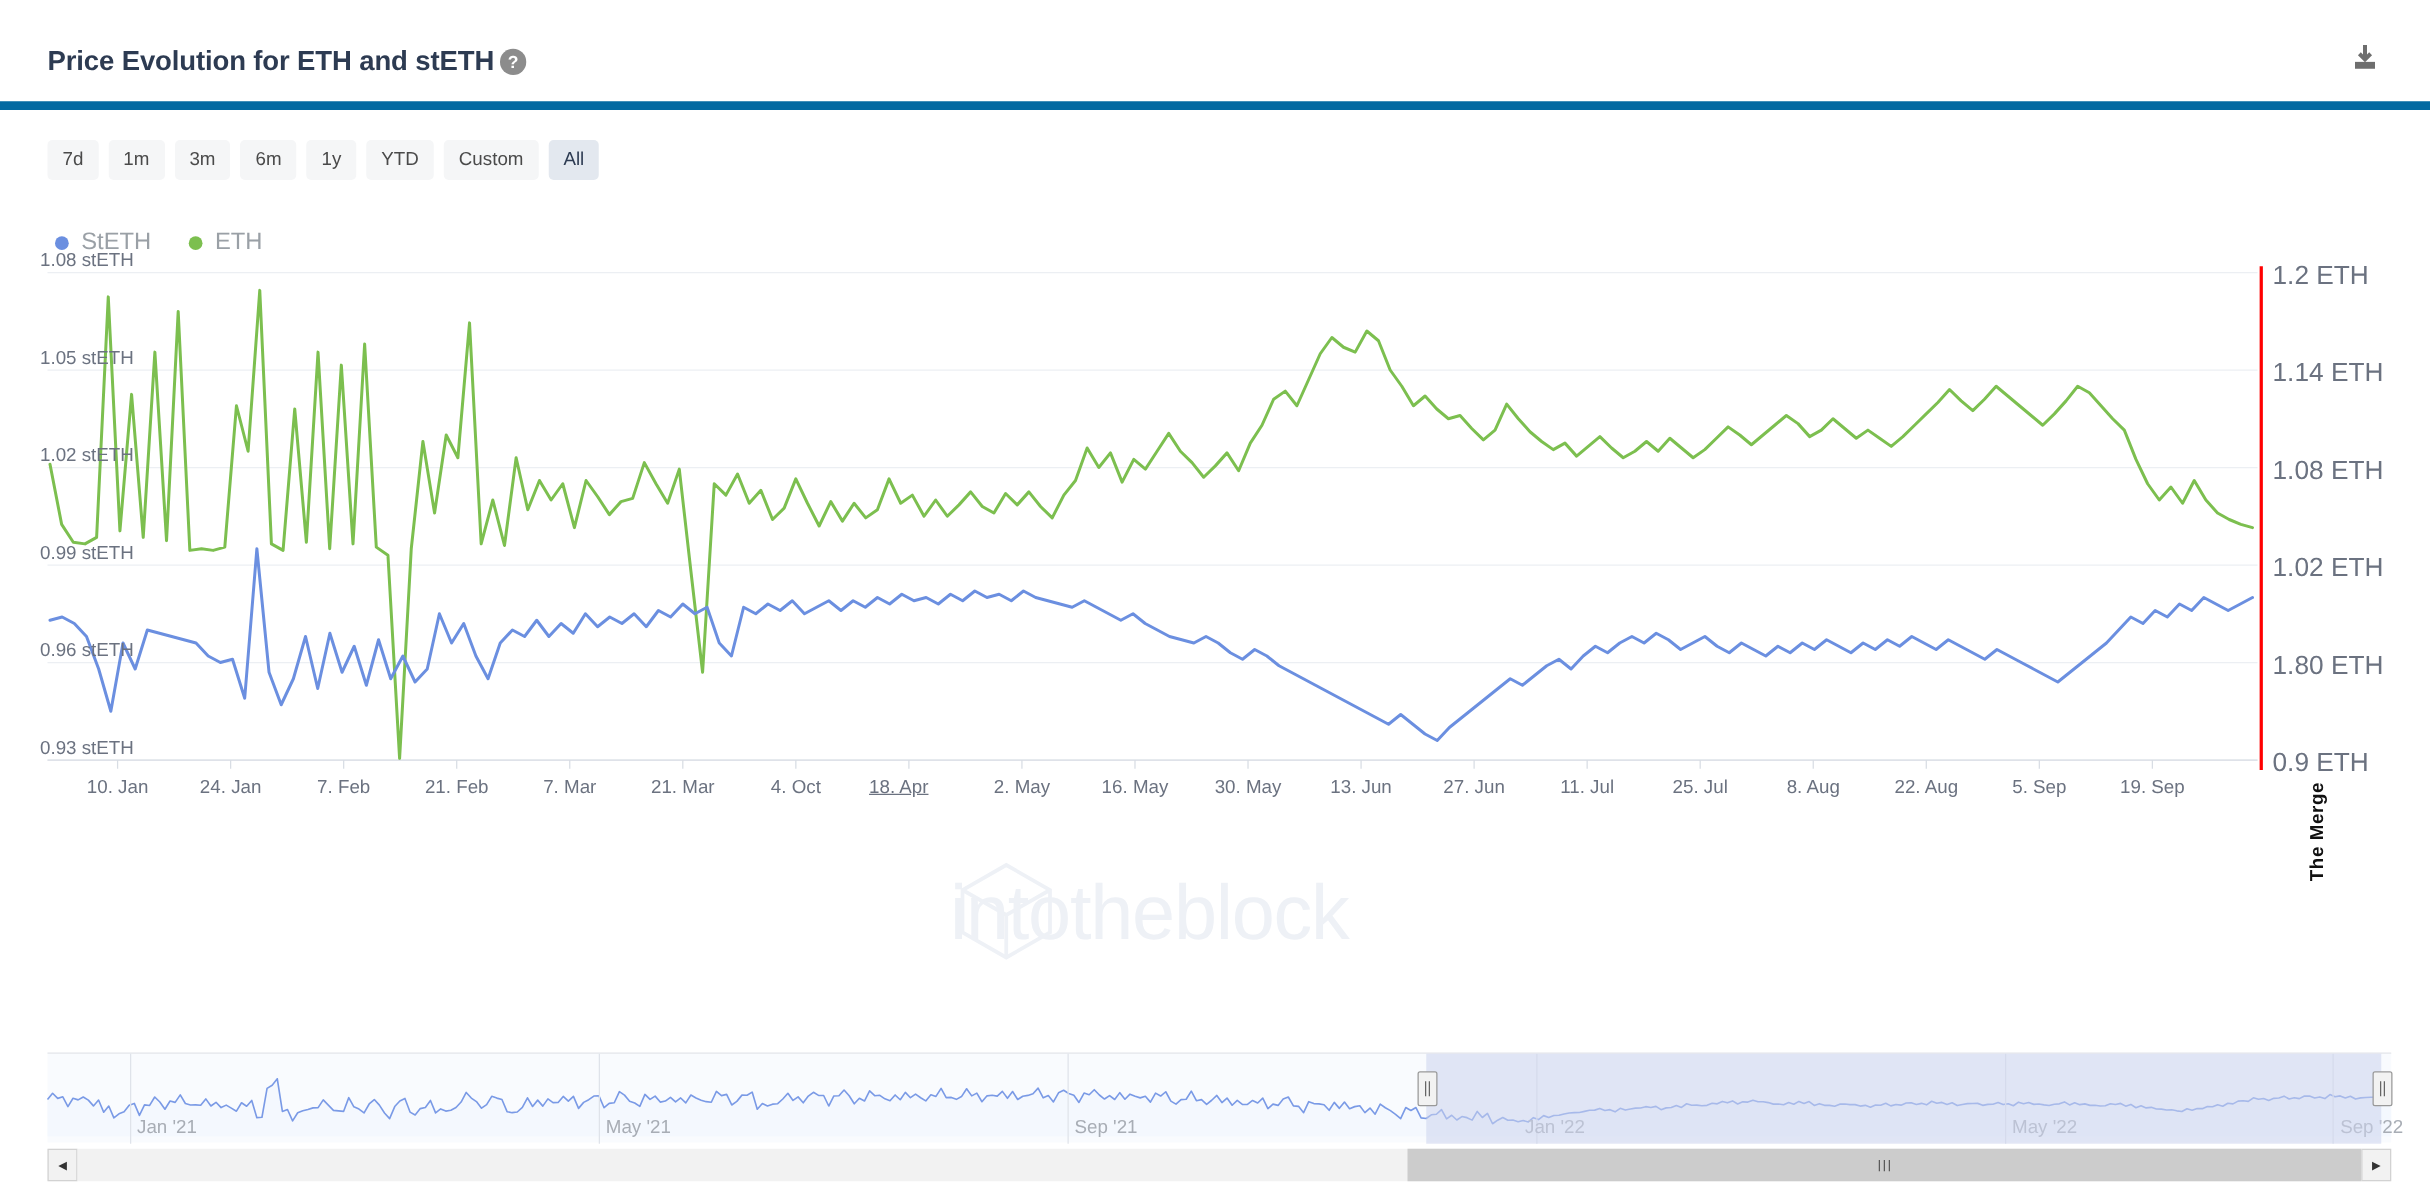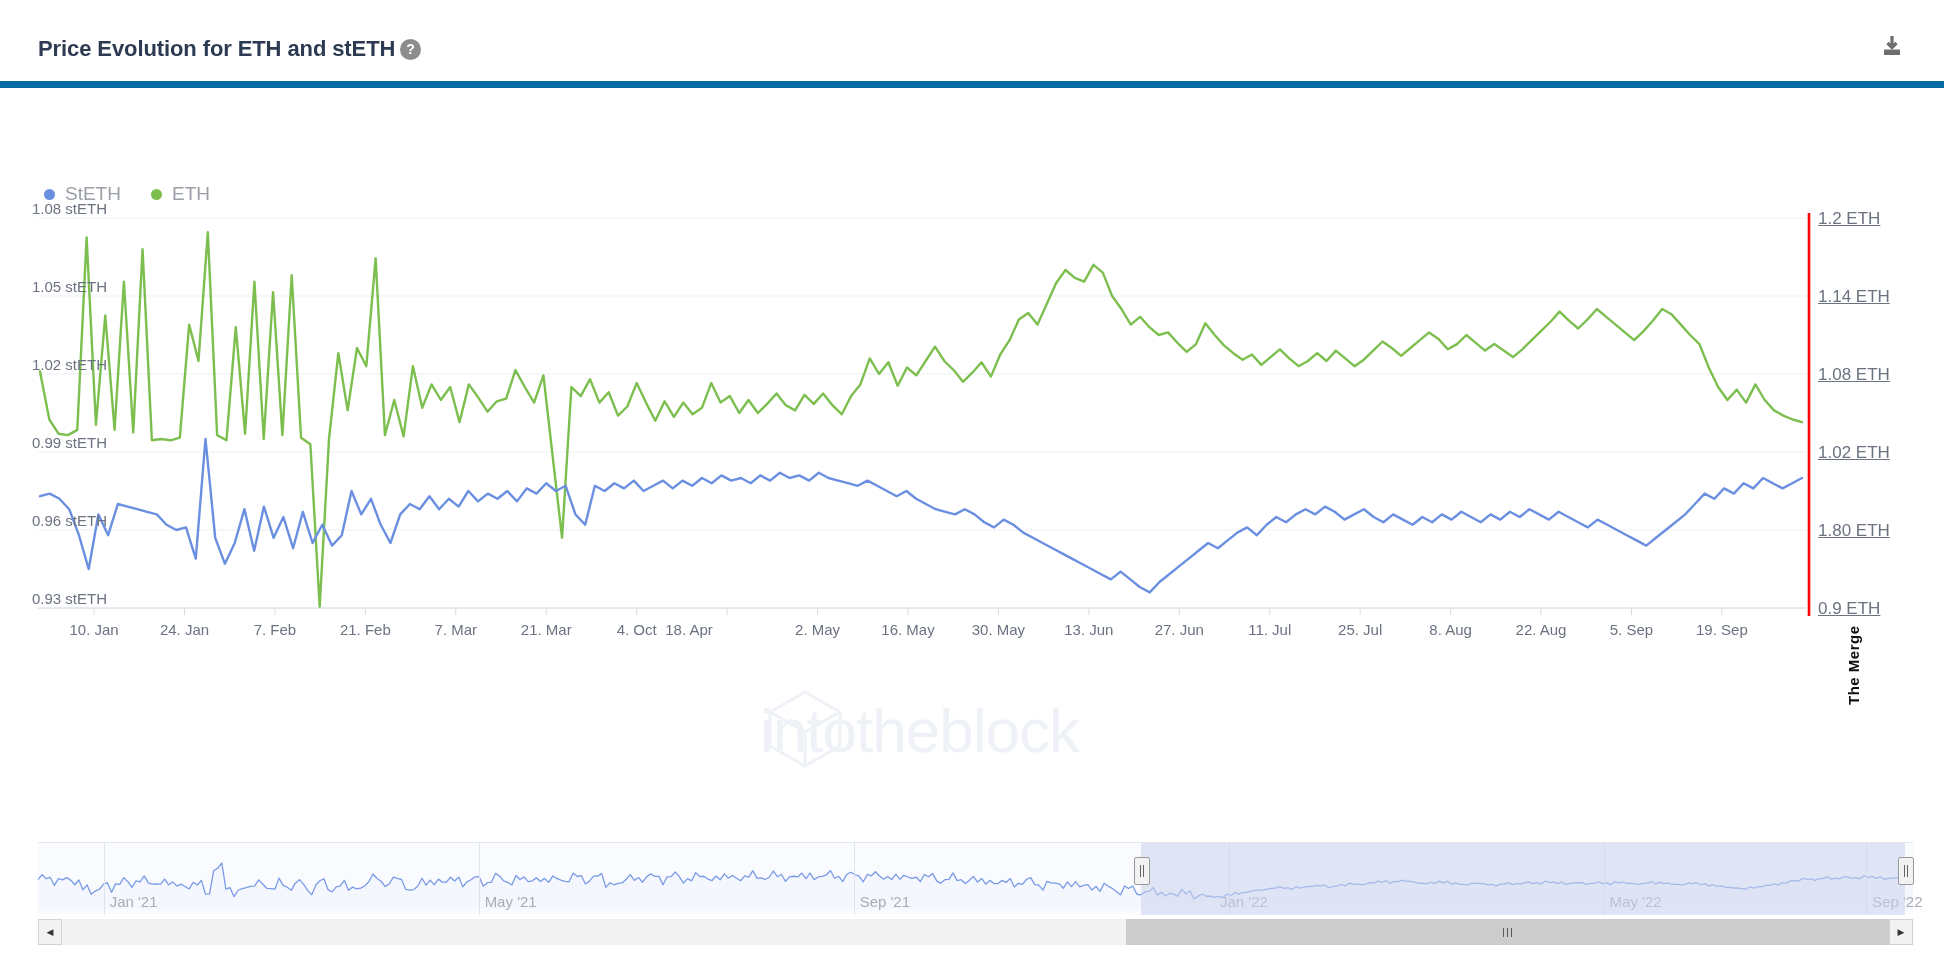--- a/index.html
+++ b/index.html
@@ -65,21 +65,21 @@
     white-space:nowrap;
   }
   .wm-cube{
     position:absolute;left:762px;top:486px;width:86px;height:86px;
     pointer-events:none;user-select:none;
   }
   .y-label-left{
     position:absolute;font-size:15px;color:#6b7280;white-space:nowrap;
   }
   .y-label-right{
-    position:absolute;font-size:17px;color:#6b7280;white-space:nowrap;text-decoration:underline;
+    position:absolute;font-size:21px;color:#6b7280;white-space:nowrap;
   }
   .x-label{
     position:absolute;font-size:15px;color:#6b7280;white-space:nowrap;
     transform:translateX(-50%);
   }
   .merge-label{
     position:absolute;left:1845px;top:505px;
     font-size:15px;font-weight:bold;color:#111;
     transform:rotate(-90deg);transform-origin:left top;
     white-space:nowrap;letter-spacing:.5px;
@@ -139,20 +139,30 @@
     <div class="title">Price Evolution for ETH and stETH</div>
     <div class="help-icon">?</div>
     <div class="download-icon">
       <svg width="28" height="28" viewBox="0 0 28 28">
         <path d="M14 4 L14 15 M9.5 11 L14 15.5 L18.5 11" stroke="#6e6e6e" stroke-width="3.2" fill="none" stroke-linecap="butt"></path>
         <rect x="6" y="17.5" width="16" height="5.5" fill="#6e6e6e"></rect>
       </svg>
     </div>
   </div>
 
+  <div class="ranges">
+    <button class="range-btn">7d</button>
+    <button class="range-btn">1m</button>
+    <button class="range-btn">3m</button>
+    <button class="range-btn">6m</button>
+    <button class="range-btn">1y</button>
+    <button class="range-btn">YTD</button>
+    <button class="range-btn">Custom</button>
+    <button class="range-btn active">All</button>
+  </div>
 
   <div class="legend">
     <div class="legend-item">
       <span class="legend-dot" id="legend-dot-0" style="background: rgb(107, 143, 224);"></span>
       <span class="legend-label">StETH</span>
     </div>
     <div class="legend-item">
       <span class="legend-dot" id="legend-dot-1" style="background: rgb(124, 191, 79);"></span>
       <span class="legend-label">ETH</span>
     </div>
@@ -221,21 +231,21 @@
         <div class="y-label-right" style="left: 1818px; top: 399px;">0.9 ETH</div>
       </div>
     <div id="x-labels">
         <div class="x-label" style="left: 94.0696px; top: 421px;">10. Jan</div>
         <div class="x-label" style="left: 184.504px; top: 421px;">24. Jan</div>
         <div class="x-label" style="left: 274.939px; top: 421px;">7. Feb</div>
         <div class="x-label" style="left: 365.374px; top: 421px;">21. Feb</div>
         <div class="x-label" style="left: 455.809px; top: 421px;">7. Mar</div>
         <div class="x-label" style="left: 546.243px; top: 421px;">21. Mar</div>
         <div class="x-label" style="left: 636.678px; top: 421px;">4. Oct</div>
-        <div class="x-label" style="left: 689px; top: 421px;">18. Apr</div>
+        <div class="x-label" style="left: 719px; top: 421px; text-decoration: underline;">18. Apr</div>
         <div class="x-label" style="left: 817.548px; top: 421px;">2. May</div>
         <div class="x-label" style="left: 907.983px; top: 421px;">16. May</div>
         <div class="x-label" style="left: 998.417px; top: 421px;">30. May</div>
         <div class="x-label" style="left: 1088.85px; top: 421px;">13. Jun</div>
         <div class="x-label" style="left: 1179.29px; top: 421px;">27. Jun</div>
         <div class="x-label" style="left: 1269.72px; top: 421px;">11. Jul</div>
         <div class="x-label" style="left: 1360.16px; top: 421px;">25. Jul</div>
         <div class="x-label" style="left: 1450.59px; top: 421px;">8. Aug</div>
         <div class="x-label" style="left: 1541.03px; top: 421px;">22. Aug</div>
         <div class="x-label" style="left: 1631.46px; top: 421px;">5. Sep</div>

